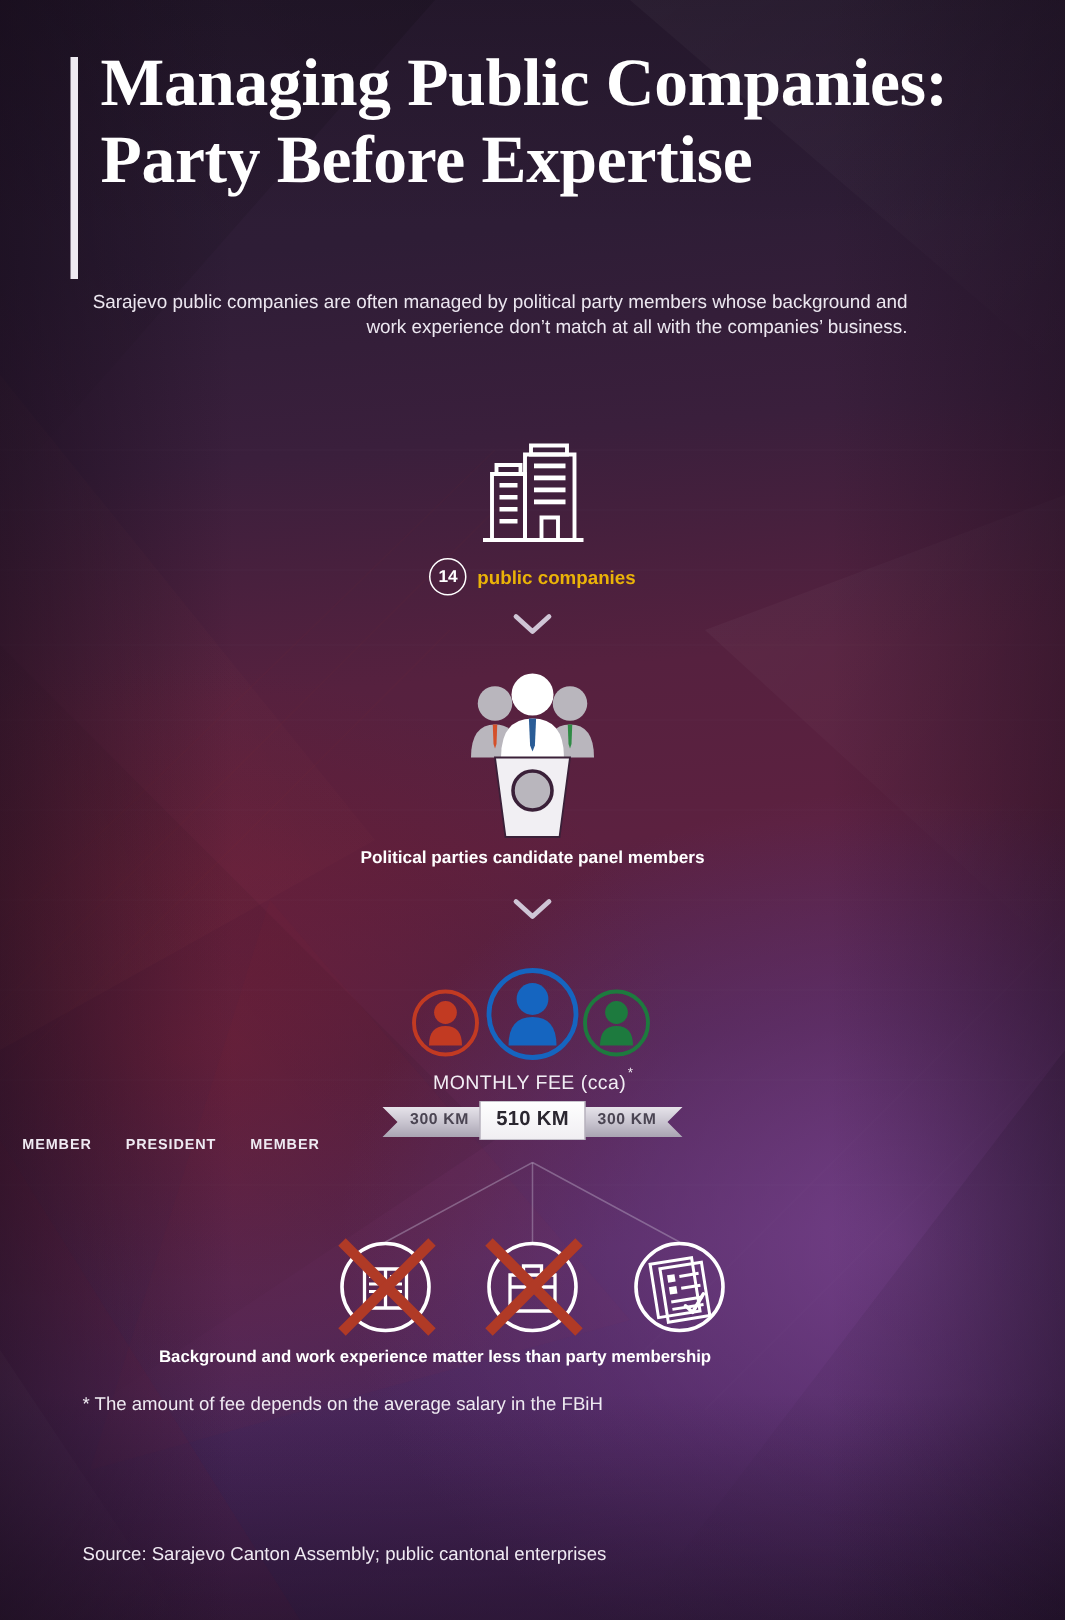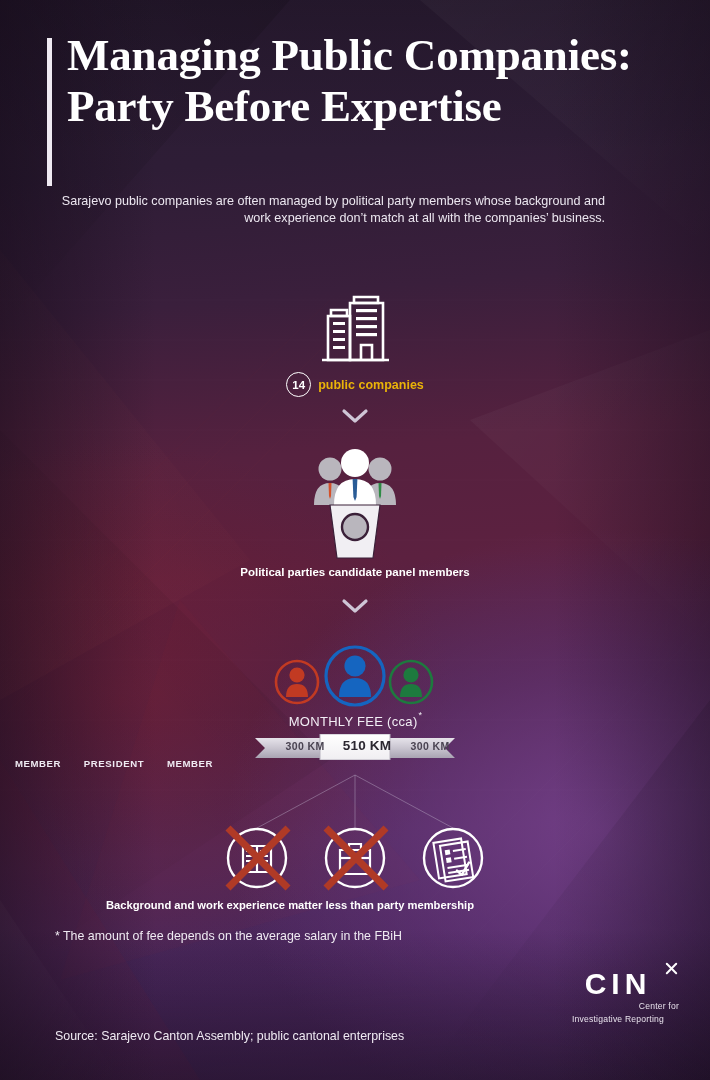--- a/index.html
+++ b/index.html
@@ -334,21 +334,21 @@
       </g>
 
       <g>
         <path d="M455 4 H388 V24 H455 L445 14 Z" fill="url(#ribGray)"></path>
       </g>
 
       <g>
         <rect x="320" y="0" width="70" height="26" fill="url(#ribWhite)" stroke="#b6b1bd" stroke-width="1"></rect>
       </g>
     </svg>
-    <div style="position:absolute; left:12px; top:0; width:669px; height:26px;">
+    <div style="position:absolute; left:0; top:0; width:669px; height:26px;">
       <div style="position:absolute; left:263px; top:6px; width:60px; text-align:center; font-size:10.5px; font-weight:bold; color:#4a4452; letter-spacing:0.4px;">300 KM</div>
       <div style="position:absolute; left:320px; top:4px; width:70px; text-align:center; font-size:13.5px; font-weight:bold; color:#2b2730; letter-spacing:0.2px;">510 KM</div>
       <div style="position:absolute; left:388px; top:6px; width:60px; text-align:center; font-size:10.5px; font-weight:bold; color:#4a4452; letter-spacing:0.4px;">300 KM</div>
     </div>
   </div>
 
   <div class="ribbon-labels">
     <span>MEMBER</span>
     <span>PRESIDENT</span>
     <span>MEMBER</span>
@@ -416,27 +416,14 @@
         </g>
       </g>
     </svg>
   </div>
 
   <div class="caption icons-caption">Background and work experience matter less than party membership</div>
 
   <div class="footnote">* The amount of fee depends on the average salary in the FBiH</div>
   <div class="source">Source: Sarajevo Canton Assembly; public cantonal enterprises</div>
 
-  <div class="cin-logo">
-    <div class="cin-word">
-      <span>CIN</span>
-      <svg class="cin-mark" viewBox="0 0 16 16" xmlns="http://www.w3.org/2000/svg">
-        <g stroke="#ffffff" stroke-width="2.1" stroke-linecap="round">
-          <line x1="3" y1="3" x2="13" y2="13"></line>
-          <line x1="13" y1="3" x2="3" y2="13"></line>
-        </g>
-      </svg>
-    </div>
-    <div class="cin-sub1">Center for</div>
-    <div class="cin-sub2">Investigative Reporting</div>
-  </div>
 
 </div>
 
 </body></html>

